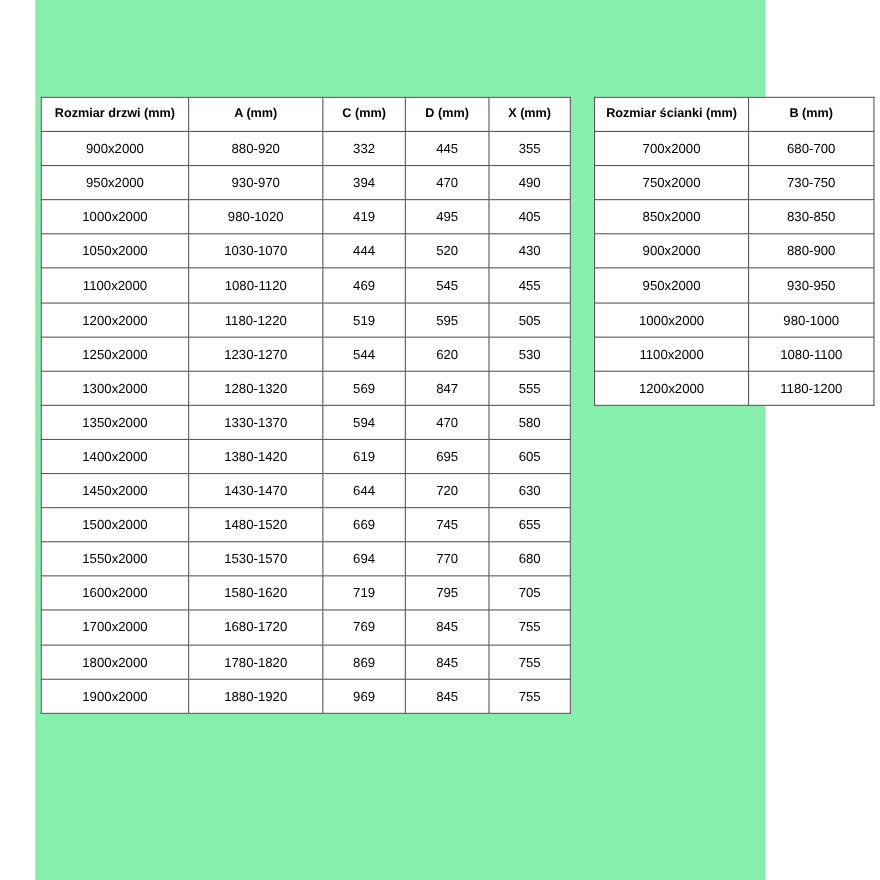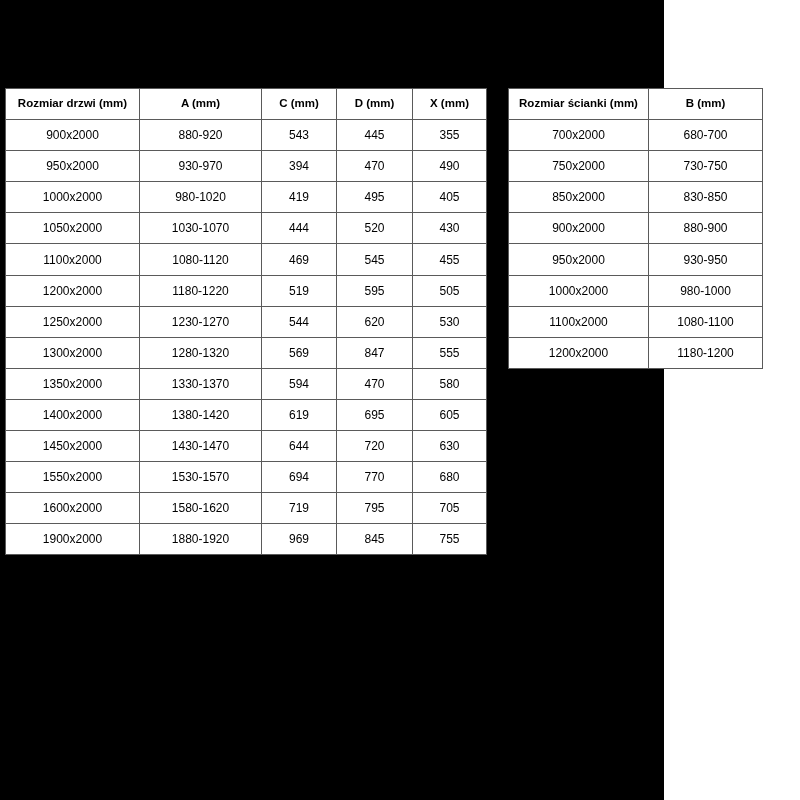--- a/index.html
+++ b/index.html
@@ -4,23 +4,24 @@
 <style>
   html, body {
     margin: 0;
     padding: 0;
     background: #ffffff;
   }
   .page {
     position: relative;
     width: 664px;
     height: 800px;
-    background: #000000;
+    background: #86efac;
     font-family: "Liberation Sans", sans-serif;
     color: #000000;
+    margin-left: 32px;
   }
   table {
     position: absolute;
     border-collapse: collapse;
     table-layout: fixed;
     background: #ffffff;
   }
   #door-table {
     left: 5px;
     top: 88px;
@@ -67,21 +68,21 @@
           <th>A (mm)</th>
           <th>C (mm)</th>
           <th>D (mm)</th>
           <th>X (mm)</th>
         </tr>
       </thead>
       <tbody>
         <tr>
           <td>900x2000</td>
           <td>880-920</td>
-          <td>543</td>
+          <td>332</td>
           <td>445</td>
           <td>355</td>
         </tr>
         <tr>
           <td>950x2000</td>
           <td>930-970</td>
           <td>394</td>
           <td>470</td>
           <td>490</td>
         </tr>
@@ -142,32 +143,53 @@
           <td>605</td>
         </tr>
         <tr>
           <td>1450x2000</td>
           <td>1430-1470</td>
           <td>644</td>
           <td>720</td>
           <td>630</td>
         </tr>
         <tr>
+          <td>1500x2000</td>
+          <td>1480-1520</td>
+          <td>669</td>
+          <td>745</td>
+          <td>655</td>
+        </tr>
+        <tr>
           <td>1550x2000</td>
           <td>1530-1570</td>
           <td>694</td>
           <td>770</td>
           <td>680</td>
         </tr>
         <tr>
           <td>1600x2000</td>
           <td>1580-1620</td>
           <td>719</td>
           <td>795</td>
           <td>705</td>
+        </tr>
+        <tr>
+          <td>1700x2000</td>
+          <td>1680-1720</td>
+          <td>769</td>
+          <td>845</td>
+          <td>755</td>
+        </tr>
+        <tr>
+          <td>1800x2000</td>
+          <td>1780-1820</td>
+          <td>869</td>
+          <td>845</td>
+          <td>755</td>
         </tr>
         <tr>
           <td>1900x2000</td>
           <td>1880-1920</td>
           <td>969</td>
           <td>845</td>
           <td>755</td>
         </tr>
       </tbody>
     </table>

